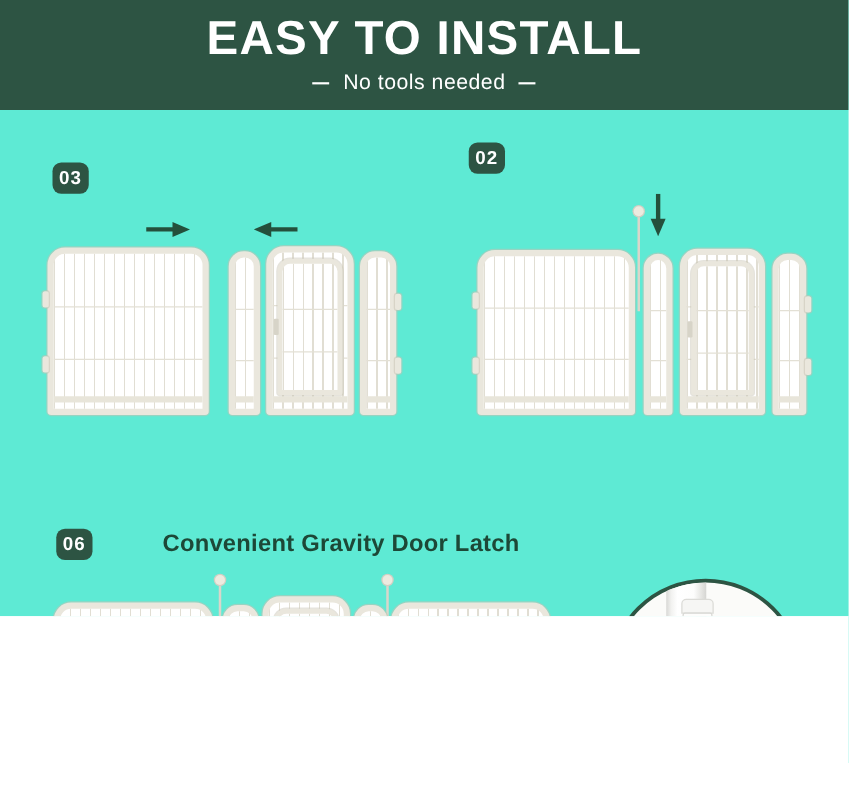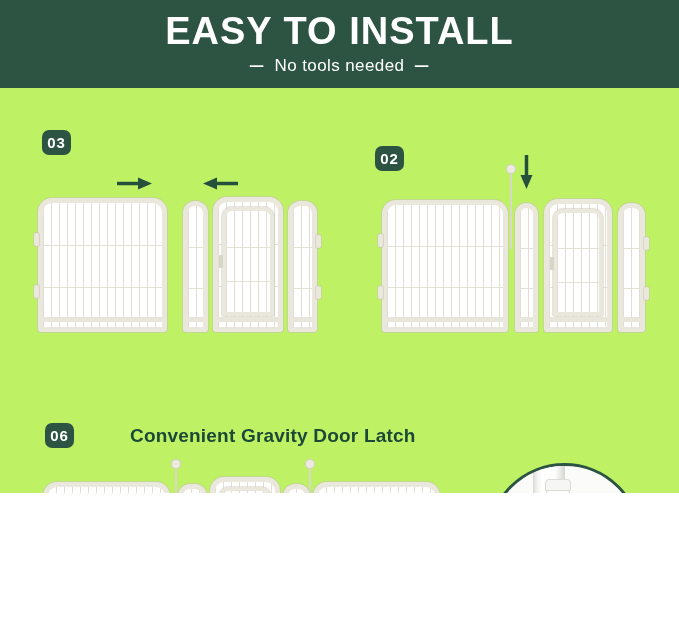--- a/index.html
+++ b/index.html
@@ -1,19 +1,19 @@
 <!DOCTYPE html>
 <html><head>
 <meta charset="utf-8">
 <style>
   * { margin:0; padding:0; box-sizing:border-box; }
   html,body { background:#ffffff; }
   .page {
     position:relative; width:679px; height:493px; margin:0 auto;
-    background:#bef264; font-family:"Liberation Sans", sans-serif; overflow:hidden;
+    background:#5eead4; font-family:"Liberation Sans", sans-serif; overflow:hidden;
   }
 
   
   .banner {
     position:absolute; left:0; top:0; width:679px; height:88px;
     background:#2d5443; display:flex; flex-direction:column;
     align-items:center; justify-content:center; gap:6px;
   }
   .banner-title {
     color:#ffffff; font-size:38px; font-weight:bold; letter-spacing:1px; line-height:1;
@@ -179,21 +179,21 @@
 
     <div class="panel lugs-left" style="left:38px;top:198px;width:129px;height:134px;"></div>
     <div class="panel narrow" style="left:183px;top:201px;width:25px;height:131px;"></div>
     <div class="panel" style="left:213px;top:197px;width:70px;height:135px;">
       <div class="door-inner"></div>
     </div>
     <div class="panel narrow lugs-right" style="left:288px;top:201px;width:29px;height:131px;"></div>
   </section>
 
   <section>
-    <div class="badge" style="left:375px;top:146px;">02</div>
+    <div class="badge" style="left:375px;top:114px;">02</div>
 
     <div class="pin" style="left:510px;top:173px;height:76px;"></div>
     <svg class="icon" style="left:520px;top:155px;" width="13" height="34" viewBox="0 0 13 34">
       <line x1="6.5" y1="0" x2="6.5" y2="22" stroke="#24503c" stroke-width="3.5"></line>
       <polygon points="0.5,20 12.5,20 6.5,34" fill="#24503c"></polygon>
     </svg>
 
     <div class="panel lugs-left" style="left:382px;top:200px;width:126px;height:132px;"></div>
     <div class="panel narrow" style="left:515px;top:203px;width:23px;height:129px;"></div>
     <div class="panel" style="left:544px;top:199px;width:68px;height:133px;">

